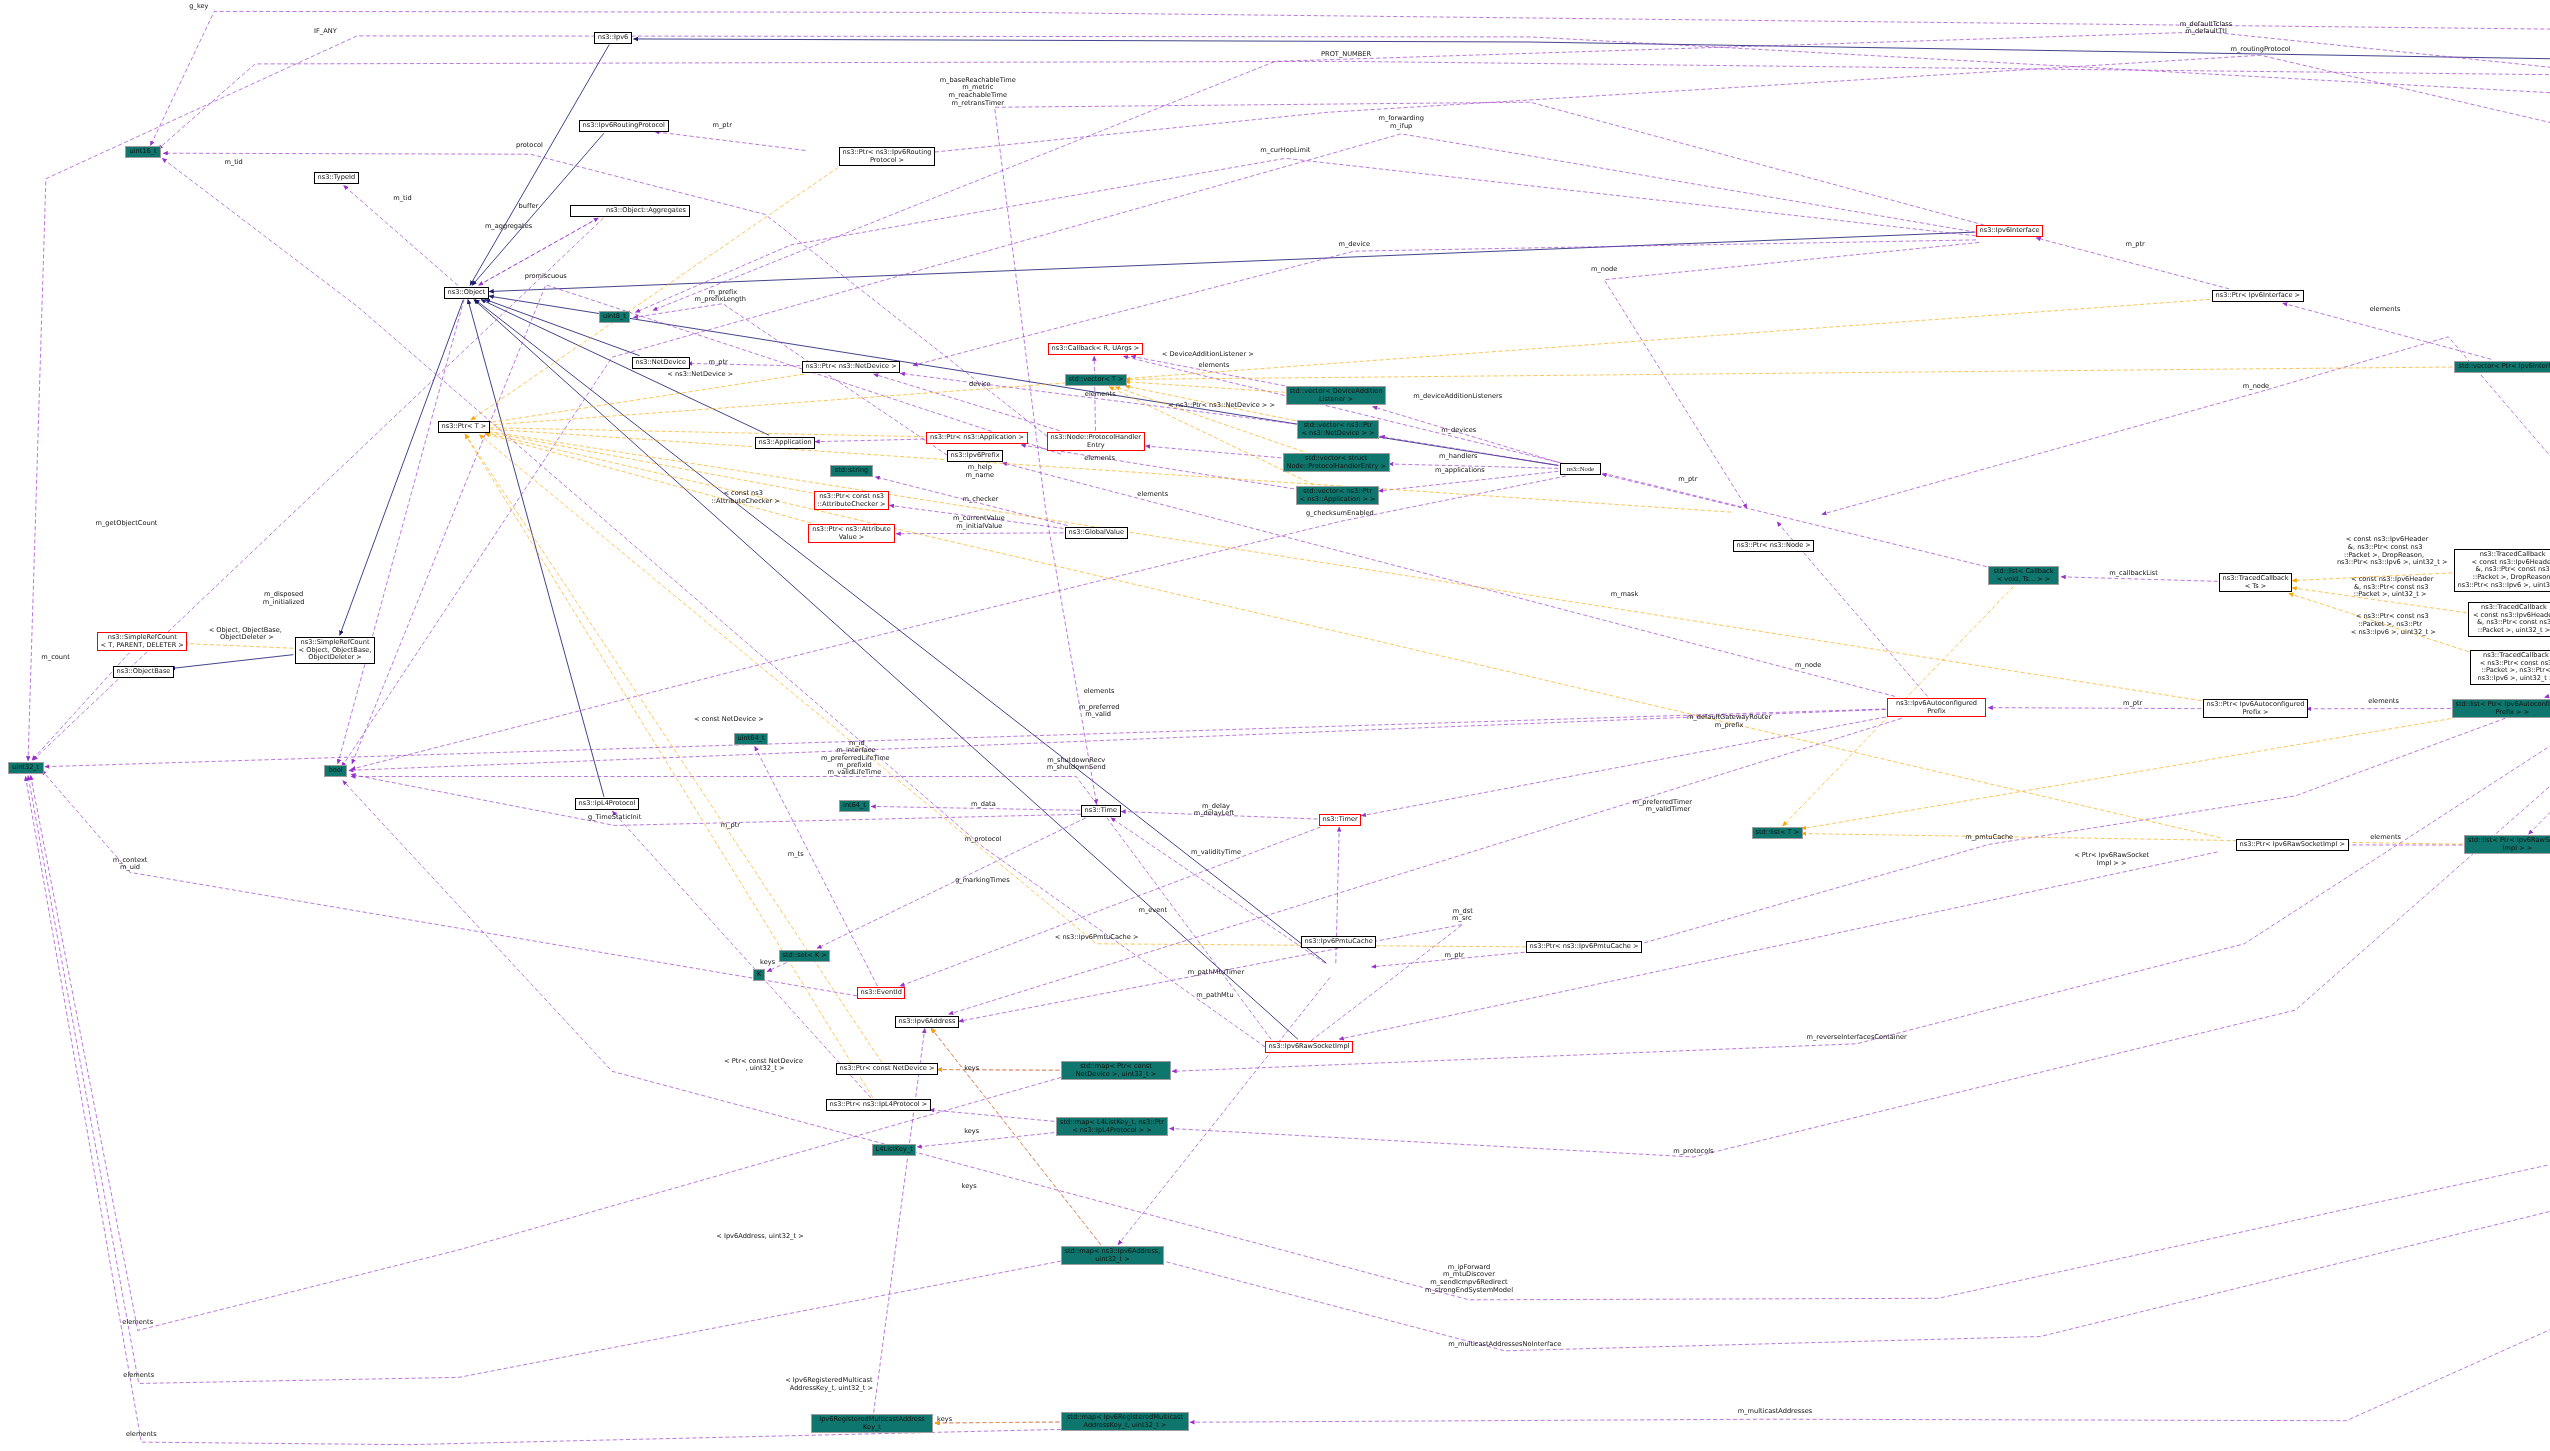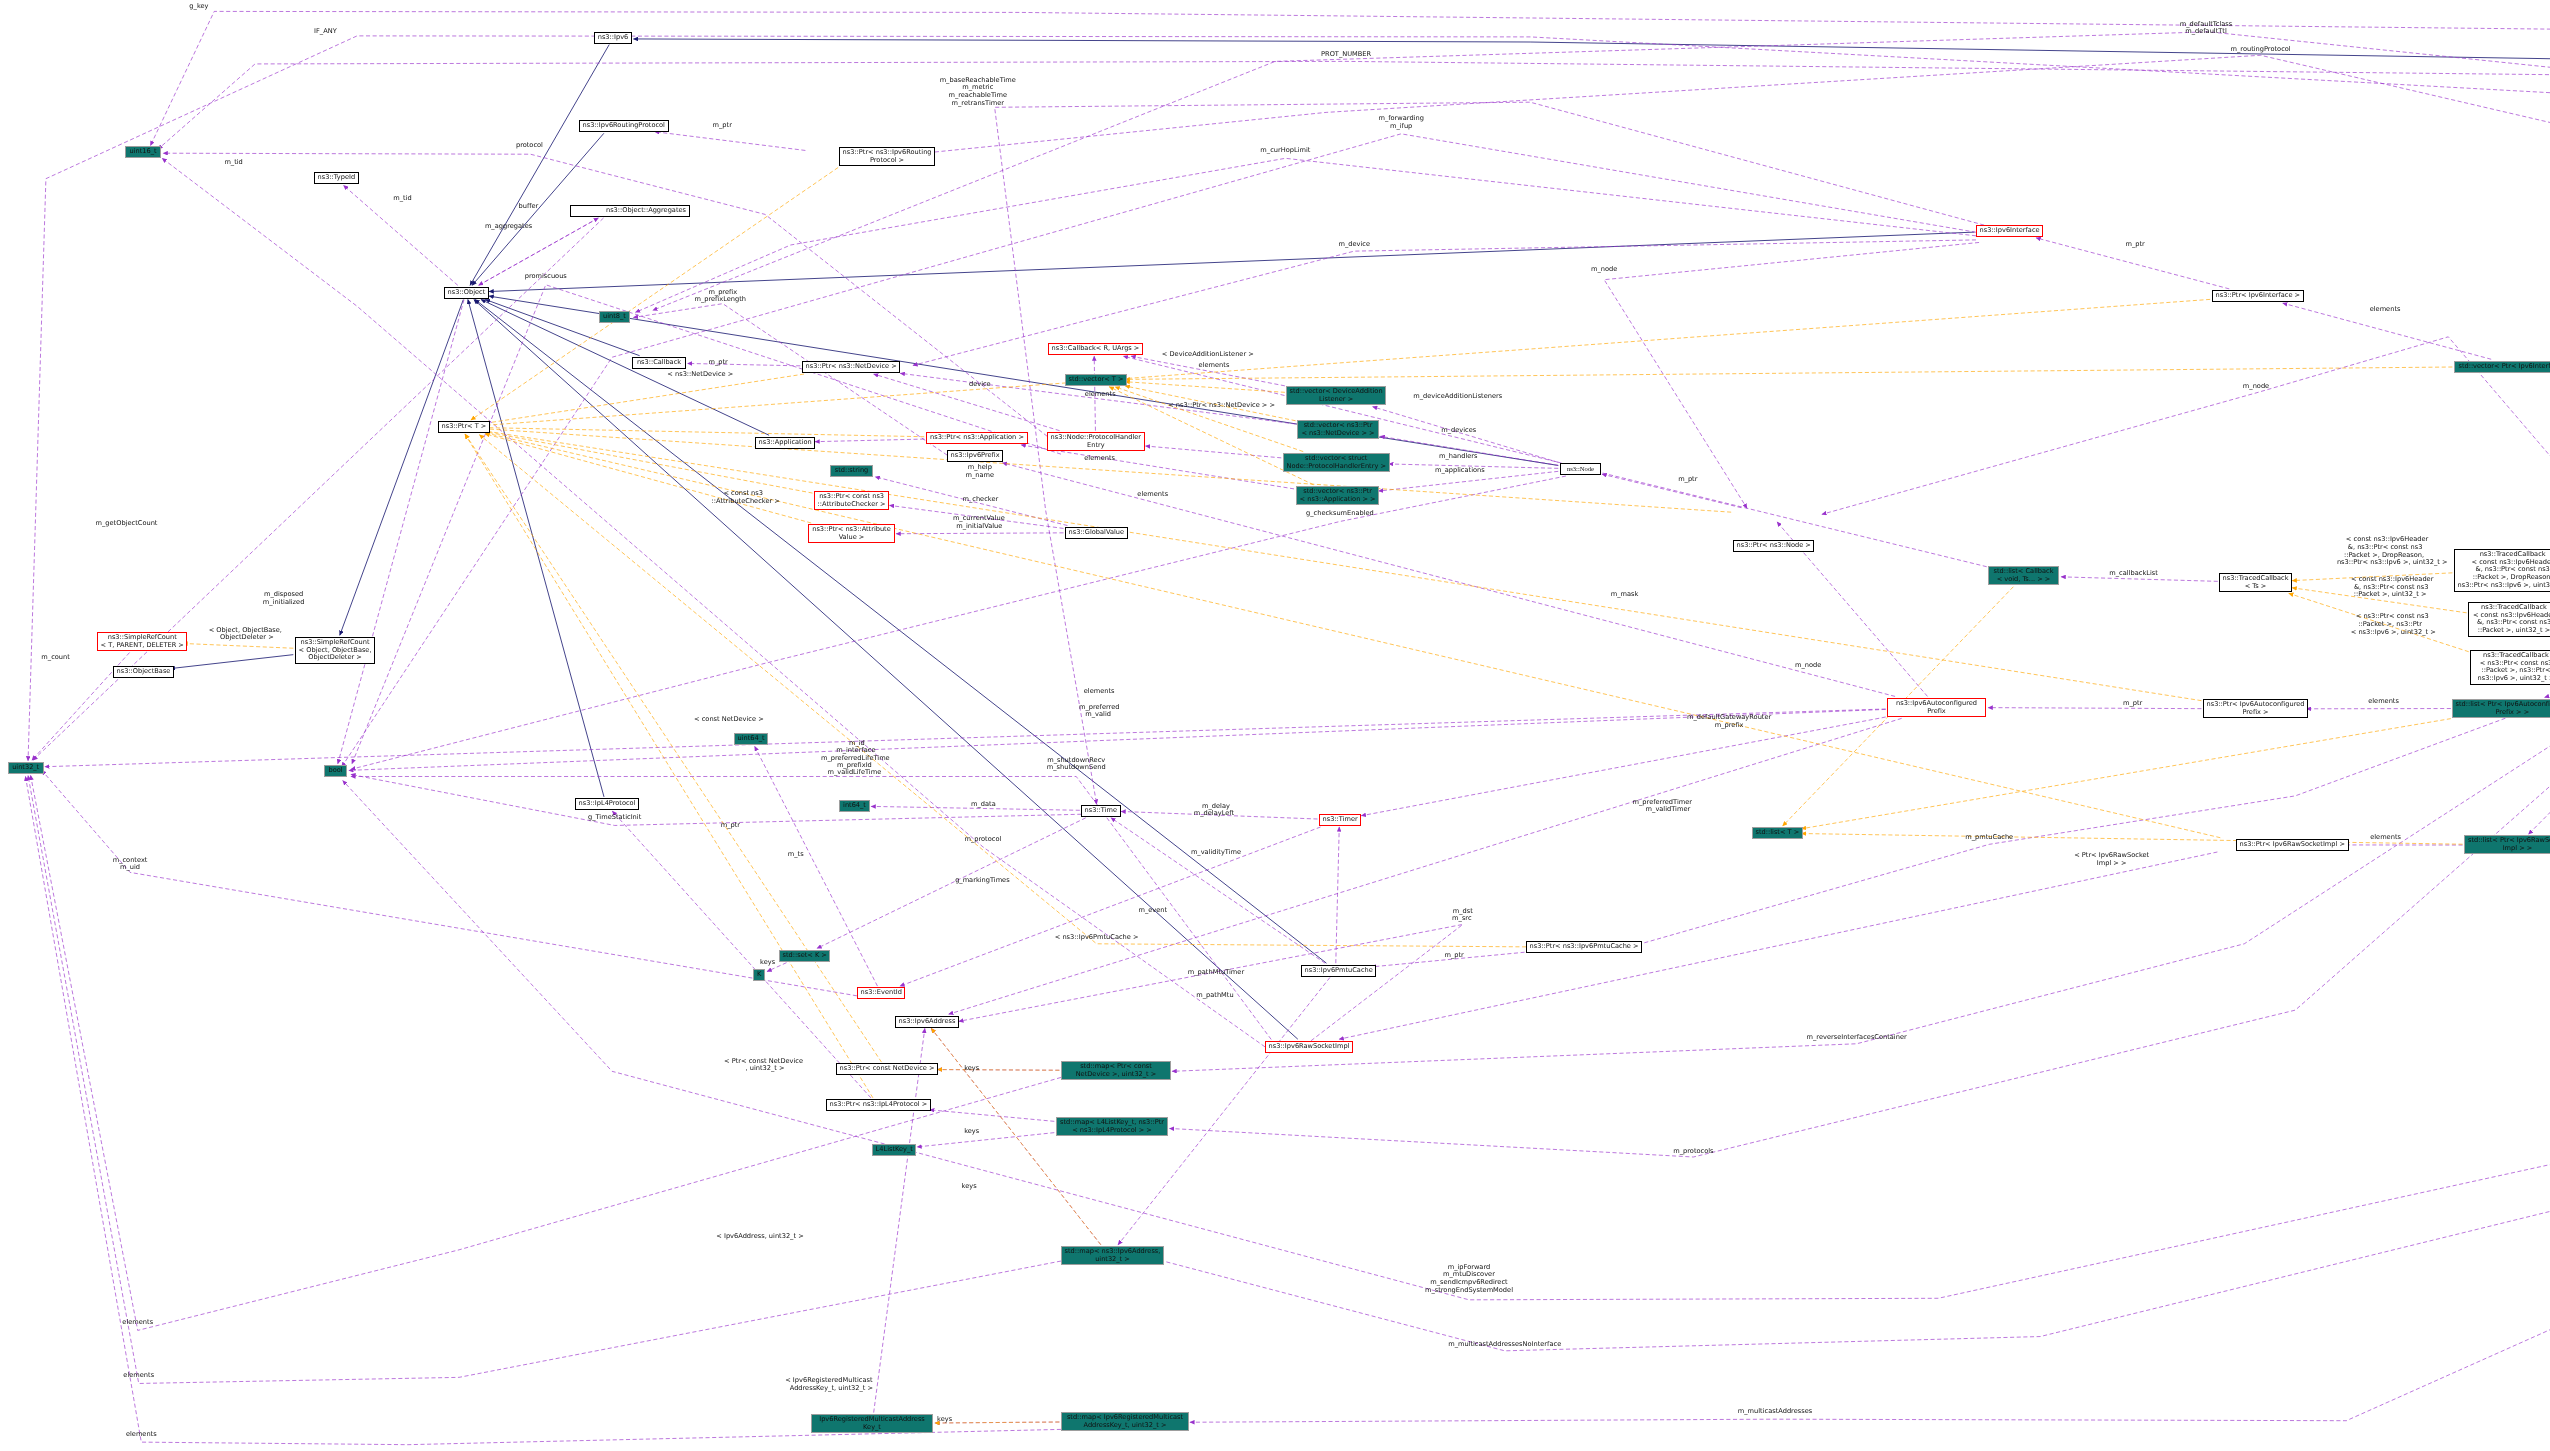--- a/index.html
+++ b/index.html
@@ -328,21 +328,21 @@
       <div class="gnode" style="left: 2212px; top: 290px; min-width: 89px; min-height: 10.7px;">
         <span>ns3::Ptr&lt; Ipv6Interface &gt;</span>
       </div>
       <div class="gnode b-gray" style="left: 2454px; top: 361px; min-width: 128px; min-height: 10.7px;">
         <span>std::vector&lt; Ptr&lt; Ipv6Interface &gt; &gt;</span>
       </div>
       <div class="gnode" style="left: 802px; top: 361px; min-width: 97px; min-height: 10.7px;">
         <span>ns3::Ptr&lt; ns3::NetDevice &gt;</span>
       </div>
       <div class="gnode" style="left: 632px; top: 357px; min-width: 54px; min-height: 10.7px;">
-        <span>ns3::Callback</span>
+        <span>ns3::NetDevice</span>
       </div>
       <div class="gnode b-red" style="left: 1048px; top: 343px; min-width: 92px; min-height: 10.7px;">
         <span>ns3::Callback&lt; R, UArgs &gt;</span>
       </div>
       <div class="gnode b-gray" style="left: 1065px; top: 374px; min-width: 59px; min-height: 10.7px;">
         <span>std::vector&lt; T &gt;</span>
       </div>
       <div class="gnode b-red" style="left: 926px; top: 432px; min-width: 102px; min-height: 10.7px;">
         <span>ns3::Ptr&lt; ns3::Application &gt;</span>
       </div>
@@ -439,21 +439,21 @@
       </div>
       <div class="gnode b-gray" style="left: 753px; top: 969px; min-width: 12.2px; min-height: 10.7px;">
         <span>K</span>
       </div>
       <div class="gnode b-gray" style="left: 1752px; top: 827px; min-width: 48px; min-height: 10.7px;">
         <span>std::list&lt; T &gt;</span>
       </div>
       <div class="gnode" style="left: 1526px; top: 941px; min-width: 110px; min-height: 10.7px;">
         <span>ns3::Ptr&lt; ns3::Ipv6PmtuCache &gt;</span>
       </div>
-      <div class="gnode" style="left: 1301px; top: 965px; min-width: 69px; min-height: 10.7px;">
+      <div class="gnode" style="left: 1301px; top: 936px; min-width: 69px; min-height: 10.7px;">
         <span>ns3::Ipv6PmtuCache</span>
       </div>
       <div class="gnode" style="left: 2219px; top: 573px; min-width: 71px; min-height: 18.4px;">
         <span>ns3::TracedCallback</span>
         <span>&lt; Ts &gt;</span>
       </div>
       <div class="gnode b-gray" style="left: 1988px; top: 566px; min-width: 71px; min-height: 18.4px;">
         <span>std::list&lt; Callback</span>
         <span>&lt; void, Ts... &gt; &gt;</span>
       </div>

